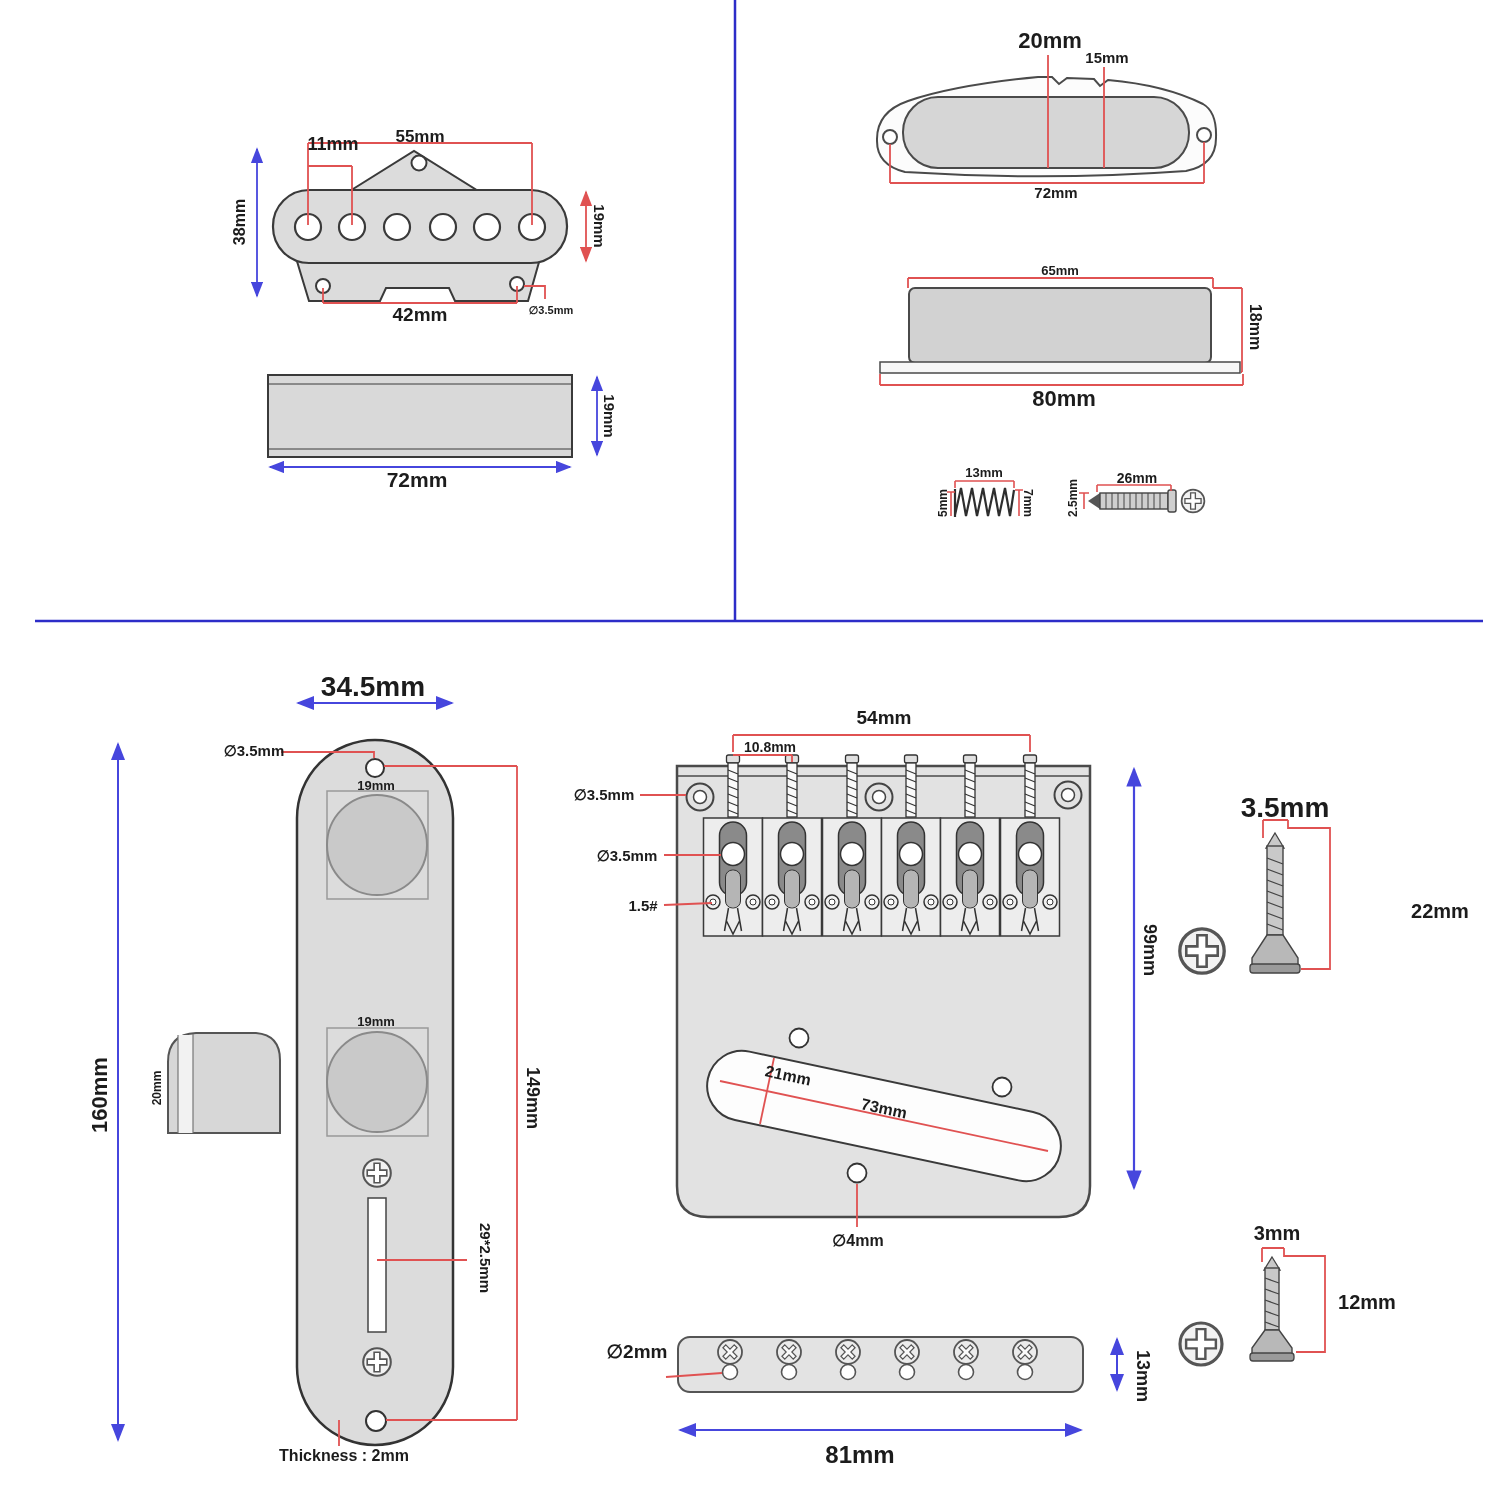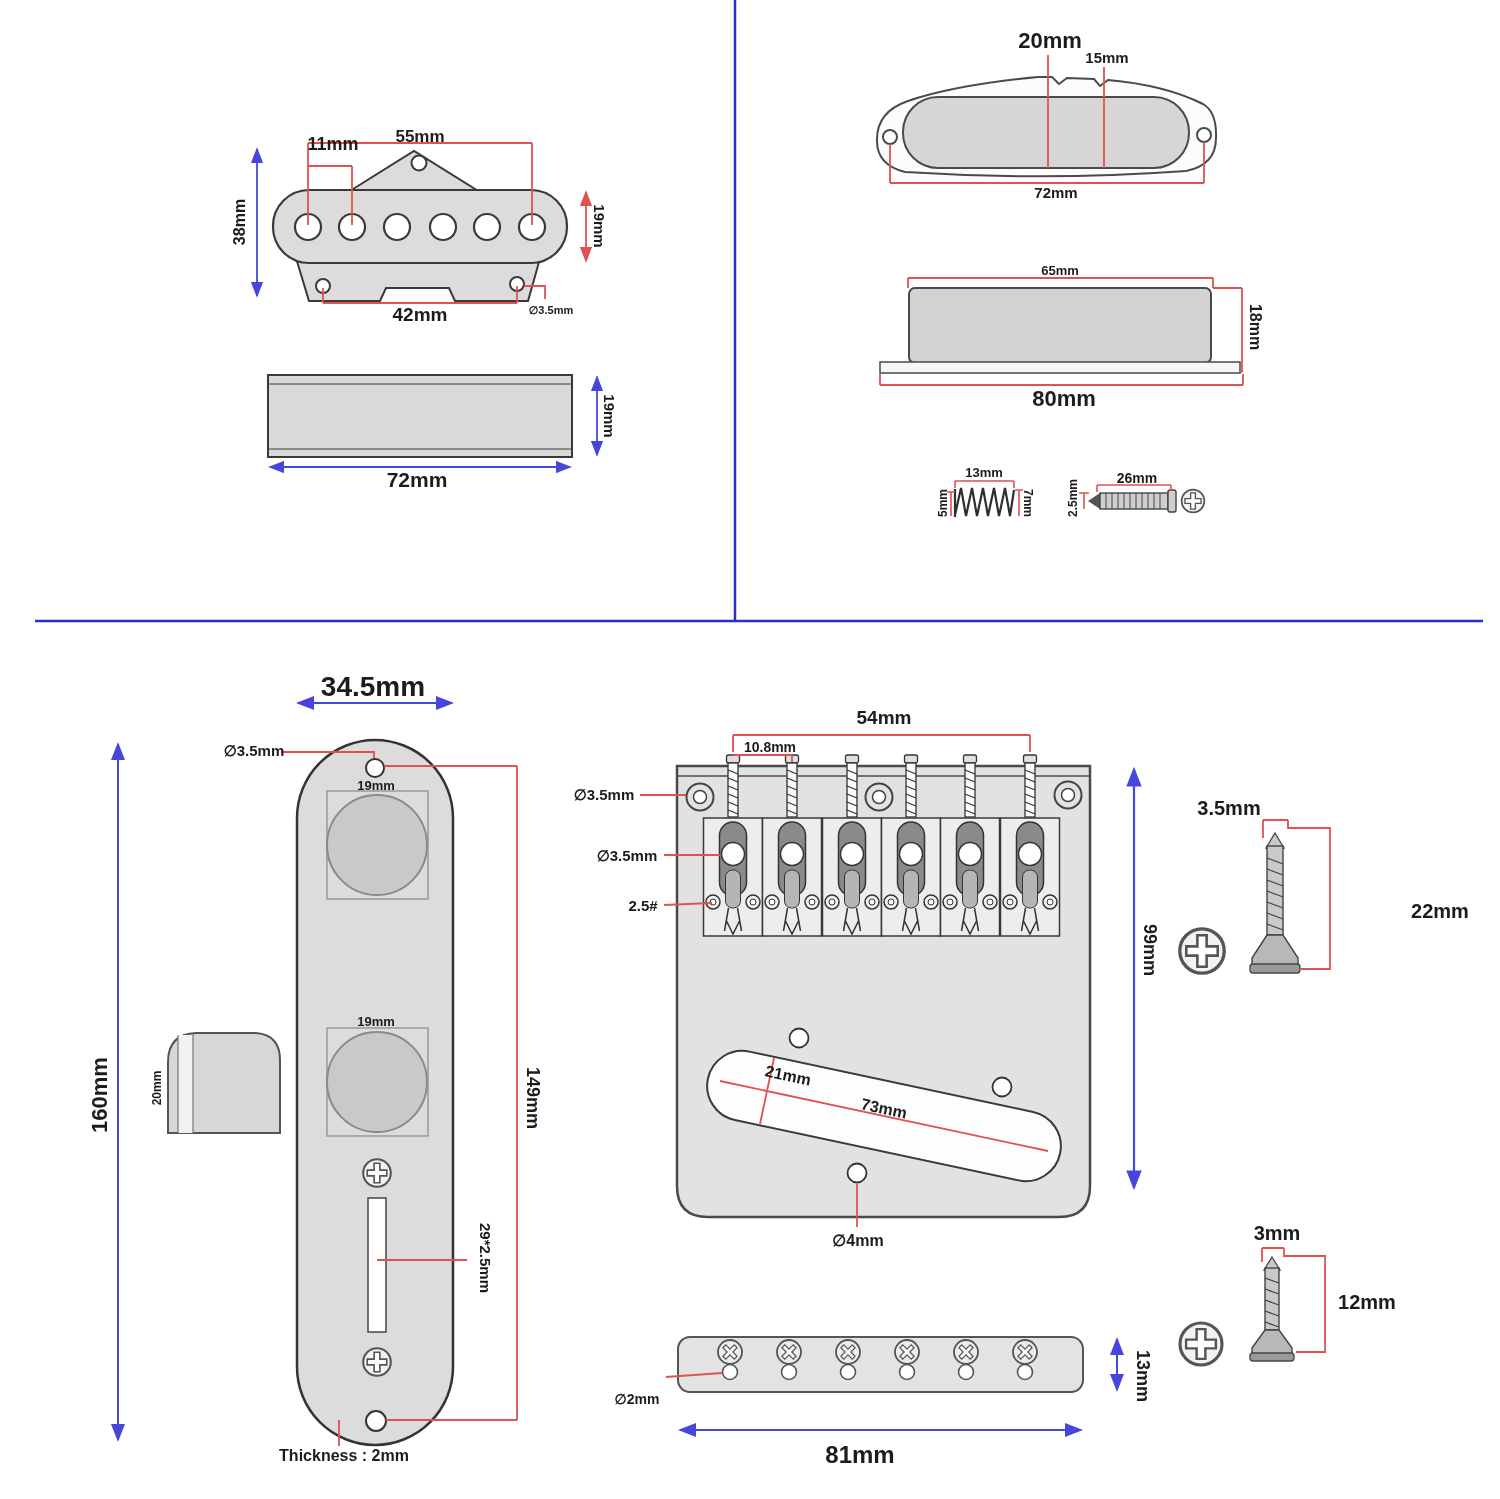--- a/index.html
+++ b/index.html
@@ -278,26 +278,26 @@
 <div class="lbl ccw" style="left:100px;top:1095px;font-size:22px">160mm</div>
 <div class="lbl cw" style="left:533px;top:1098px;font-size:18px">149mm</div>
 <div class="lbl cw" style="left:485px;top:1258px;font-size:15px">29*2.5mm</div>
 <div class="lbl ccw" style="left:157px;top:1088px;font-size:12px">20mm</div>
 <div class="lbl" style="left:344px;top:1456px;font-size:16px">Thickness : 2mm</div>
 
 <div class="lbl" style="left:884px;top:717px;font-size:19px">54mm</div>
 <div class="lbl" style="left:770px;top:747px;font-size:14px">10.8mm</div>
 <div class="lbl" style="left:604px;top:794px;font-size:15px">∅3.5mm</div>
 <div class="lbl" style="left:627px;top:855px;font-size:15px">∅3.5mm</div>
-<div class="lbl" style="left:643px;top:905px;font-size:15px">2.5#</div>
+<div class="lbl" style="left:643px;top:905px;font-size:15px">1.5#</div>
 <div class="lbl cw" style="left:1150px;top:950px;font-size:18px">99mm</div>
 <div class="lbl t12" style="left:788px;top:1076px;font-size:16px">21mm</div>
 <div class="lbl t12" style="left:884px;top:1109px;font-size:16px">73mm</div>
 <div class="lbl" style="left:858px;top:1241px;font-size:16px">∅4mm</div>
-<div class="lbl" style="left:1229px;top:808px;font-size:20px">3.5mm</div>
+<div class="lbl" style="left:1285px;top:808px;font-size:28px">3.5mm</div>
 <div class="lbl" style="left:1440px;top:911px;font-size:20px">22mm</div>
 <div class="lbl" style="left:1277px;top:1233px;font-size:20px">3mm</div>
 <div class="lbl" style="left:1367px;top:1302px;font-size:20px">12mm</div>
-<div class="lbl" style="left:637px;top:1399px;font-size:14px">∅2mm</div>
+<div class="lbl" style="left:637px;top:1351px;font-size:19px">∅2mm</div>
 <div class="lbl cw" style="left:1143px;top:1376px;font-size:18px">13mm</div>
 <div class="lbl" style="left:860px;top:1455px;font-size:24px">81mm</div>
 
 </div>
 
 </body></html>

